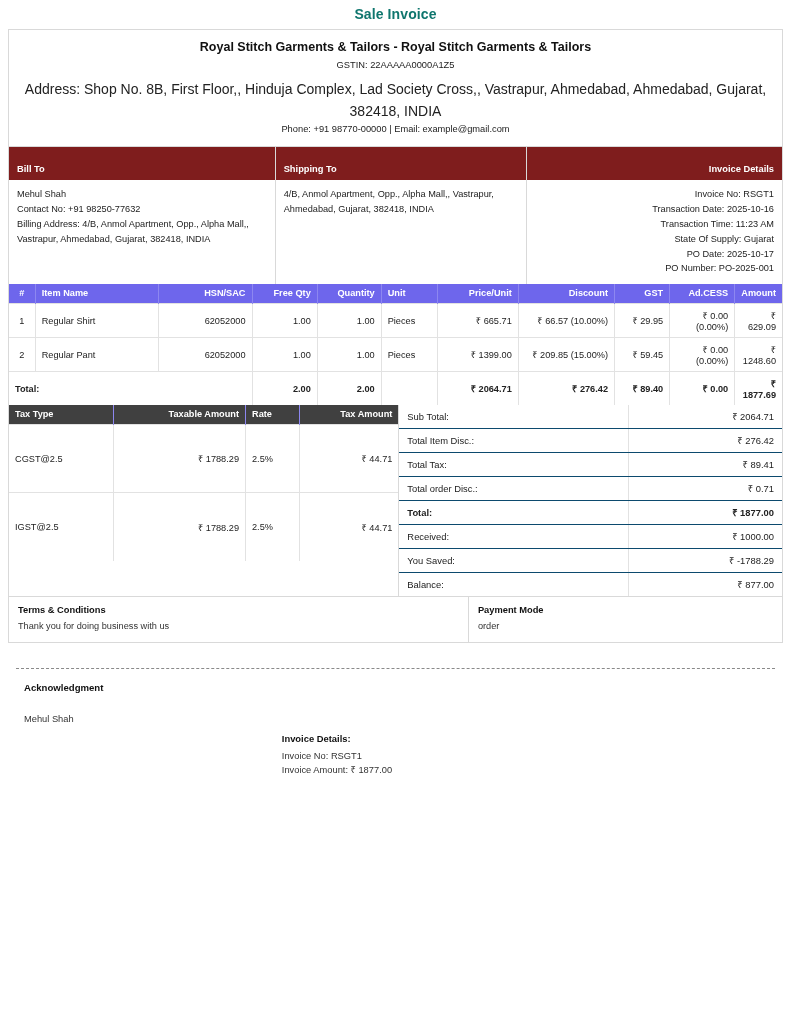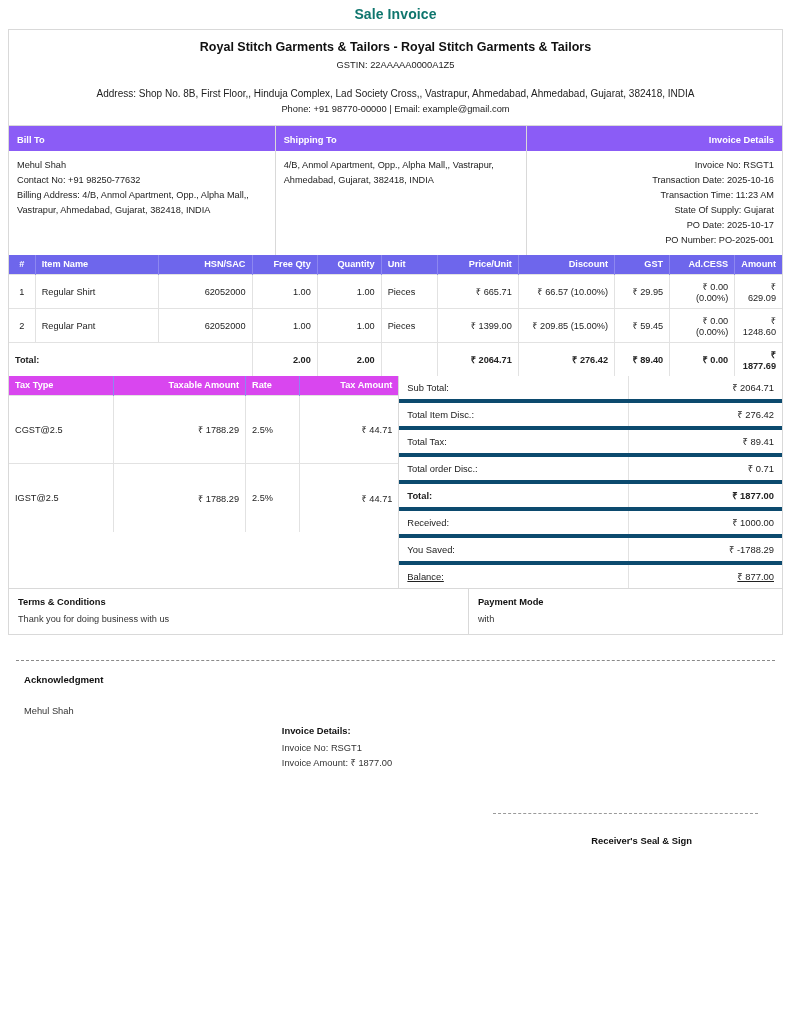--- a/index.html
+++ b/index.html
@@ -44,45 +44,45 @@
     color: #111;
     text-align: center;
   }
   .company-gstin {
     font-size: 9.3px;
     color: #222;
     margin-top: 3px;
     line-height: 1.5;
   }
   .company-address {
-    font-size: 10px;
-    color: #222;
-    margin-top: 13px;
+    font-size: 14px;
+    color: #222;
+    margin-top: 6px;
     line-height: 1.55;
   }
   .company-contact {
     font-size: 9.3px;
     color: #222;
     line-height: 1.55;
   }
 
   
   .parties { display: flex; width: 100%; }
   .party-col { border-right: 1px solid #d9d9d9; }
   .party-col:last-child { border-right: none; }
   .col-bill { width: 34.5%; }
   .col-ship { width: 32.5%; }
   .col-inv  { width: 33.0%; }
 
   .party-head {
-    background: #8b5cf6;
+    background: #7f1d1d;
     color: #fff;
     font-size: 9.3px;
     font-weight: bold;
-    padding: 8px 8px 5px 8px;
+    padding: 16px 8px 5px 8px;
     line-height: 1.3;
   }
   .party-head.right { text-align: right; }
   .party-body {
     padding: 7px 8px 8px 8px;
     font-size: 9.2px;
     line-height: 1.62;
     color: #222;
     min-height: 74px;
   }
@@ -133,21 +133,21 @@
   .items col.c-cess { width: 11.5%; }
   .items col.c-amt  { width: 10.2%; }
 
   
   .mid-split { display: flex; width: 100%; align-items: stretch; }
   .tax-side { width: 50.5%; border-right: 1px solid #d9d9d9; }
   .sum-side { width: 49.5%; }
 
   table.tax { width: 100%; border-collapse: collapse; font-size: 9.2px; }
   table.tax th {
-    background: #d946ef; color: #fff; font-weight: bold;
+    background: #404040; color: #fff; font-weight: bold;
     padding: 4px 6px 5px 6px;
     border-right: 1px solid #8d87f0;
     white-space: nowrap;
   }
   table.tax th:last-child { border-right: none; padding-left: 40px; }
   table.tax td {
     padding: 5px 6px;
     border-top: 1px solid #e2e2e2;
     border-right: 1px solid #e2e2e2;
     height: 68px;
@@ -155,25 +155,25 @@
   }
   table.tax td:last-child { border-right: none; }
   .tax col.t-type { width: 27%; }
   .tax col.t-taxable { width: 34%; }
   .tax col.t-rate { width: 14%; }
   .tax col.t-amt { width: 25%; }
 
   table.summary { width: 100%; border-collapse: collapse; font-size: 9.4px; }
   table.summary td {
     padding: 5px 8px 5px 8px;
-    border-bottom: 4px solid #0c4a6e;
+    border-bottom: 1px solid #0c4a6e;
     color: #222;
     height: 19.6px;
   }
-  table.summary tr:last-child td { border-bottom: none; text-decoration: underline; }
+  table.summary tr:last-child td { border-bottom: none; }
   table.summary td.lbl { text-align: left; border-right: 1px solid #e2e2e2; }
   table.summary td.val { text-align: right; width: 40%; }
   table.summary tr.bold td { font-weight: bold; }
 
   
   .notes-row { display: flex; width: 100%; border-top: 1px solid #d9d9d9; }
   .note-cell {
     padding: 7px 9px 8px 9px;
     border-right: 1px solid #d9d9d9;
   }
@@ -421,42 +421,38 @@
     </div>
 
 
     <div class="notes-row">
       <div class="note-cell note-left">
         <div class="note-title">Terms &amp; Conditions</div>
         <div class="note-text">Thank you for doing business with us</div>
       </div>
       <div class="note-cell note-right">
         <div class="note-title">Payment Mode</div>
-        <div class="note-text">with</div>
+        <div class="note-text">order</div>
       </div>
     </div>
 
   </div>
 
   <hr class="dash-sep">
 
   <div class="ack-wrap">
     <div class="ack-title">Acknowledgment</div>
     <div class="ack-cols">
       <div class="ack-col-a">
         <div class="ack-l">Mehul Shah</div>
       </div>
       <div class="ack-col-b">
         <div class="ack-h">Invoice Details:</div>
         <div class="ack-l">Invoice No: RSGT1</div>
         <div class="ack-l">Invoice Amount: ₹ 1877.00</div>
       </div>
     </div>
 
-    <div class="sign-wrap">
-      <span class="sign-line"></span>
-      <div class="sign-label">Receiver's Seal &amp; Sign</div>
-    </div>
   </div>
 
   <div class="foot-spacer"></div>
 
 </div>
 
 </body></html>

